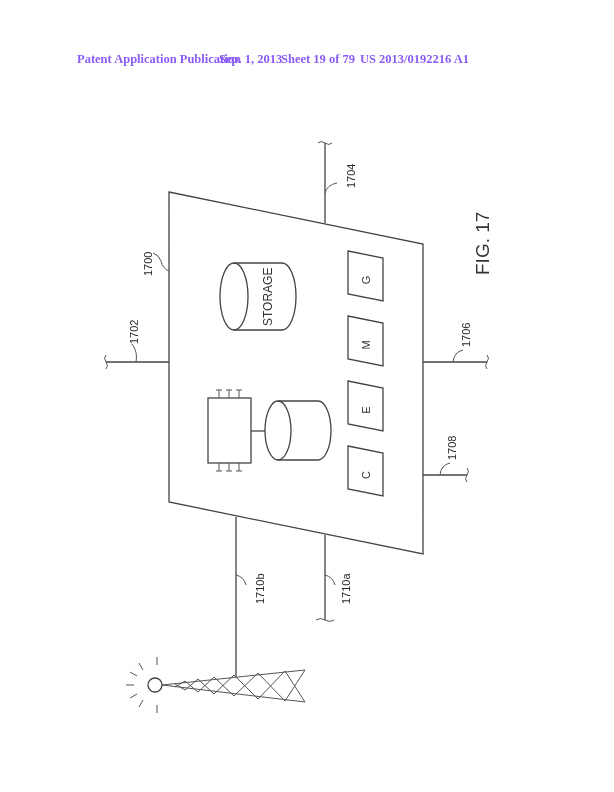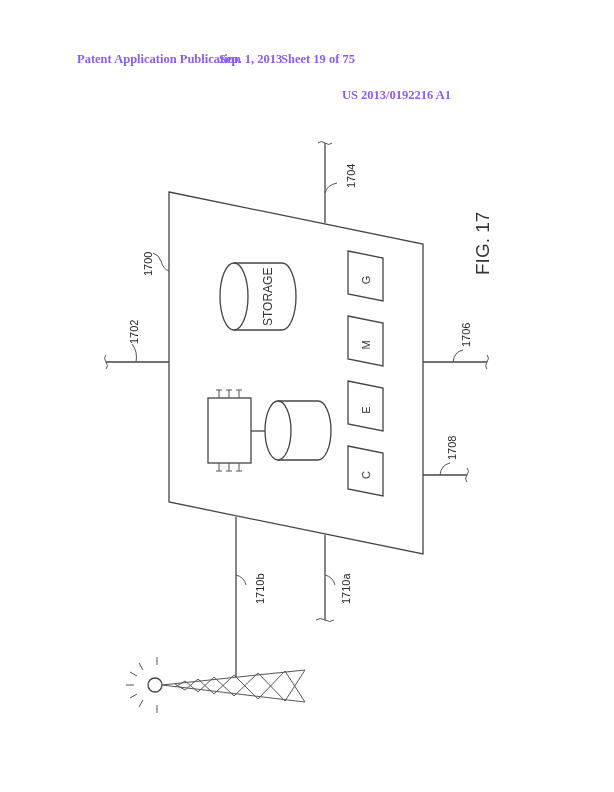--- a/index.html
+++ b/index.html
@@ -5,36 +5,36 @@
     html, body { margin: 0; padding: 0; background: #ffffff; }
     body { width: 614px; height: 792px; position: relative; overflow: hidden; }
     .header {
       position: absolute; top: 52px; left: 0; width: 553px; height: 20px;
       font-family: "Liberation Serif", serif; font-weight: bold; font-size: 12.5px; color: #8b5cf6;
     }
     .header span { position: absolute; top: 0; white-space: nowrap; }
     .h-pub { left: 77px; }
     .h-date { left: 219px; }
     .h-sheet { left: 281px; }
-    .h-num { left: 342px; margin-top: 36px; }
+    .h-num { left: 360px; }
     svg.fig { position: absolute; left: 0; top: 0; }
     .lbl { font-family: "Liberation Sans", sans-serif; font-size: 11px; fill: #2a2a2a; }
     .box-lbl { font-family: "Liberation Sans", sans-serif; font-size: 11px; fill: #333; }
     .storage-lbl { font-family: "Liberation Sans", sans-serif; font-size: 12px; fill: #333; }
     .fig-lbl { font-family: "Liberation Sans", sans-serif; font-size: 19px; fill: #333; }
     .ln { stroke: #444; stroke-width: 1.3; fill: none; }
     .thin { stroke: #555; stroke-width: 1; fill: none; }
   </style>
 </head>
 <body>
 
 <div class="header">
   <span class="h-pub">Patent Application Publication</span>
   <span class="h-date">Sep. 1, 2013</span>
-  <span class="h-sheet">Sheet 19 of 75</span>
+  <span class="h-sheet">Sheet 19 of 79</span>
   <span class="h-num">US 2013/0192216 A1</span>
 </div>
 
 <svg class="fig" width="614" height="792" viewBox="0 0 614 792" xmlns="http://www.w3.org/2000/svg">
 
   <polygon class="ln" points="169,192 423,244 423,554 169,502"></polygon>
 
   <g>
     <line class="ln" x1="325" y1="223" x2="325" y2="143"></line>
     <path class="thin" d="M318,143 q3,-3 7,0 q4,3 7,0"></path>

